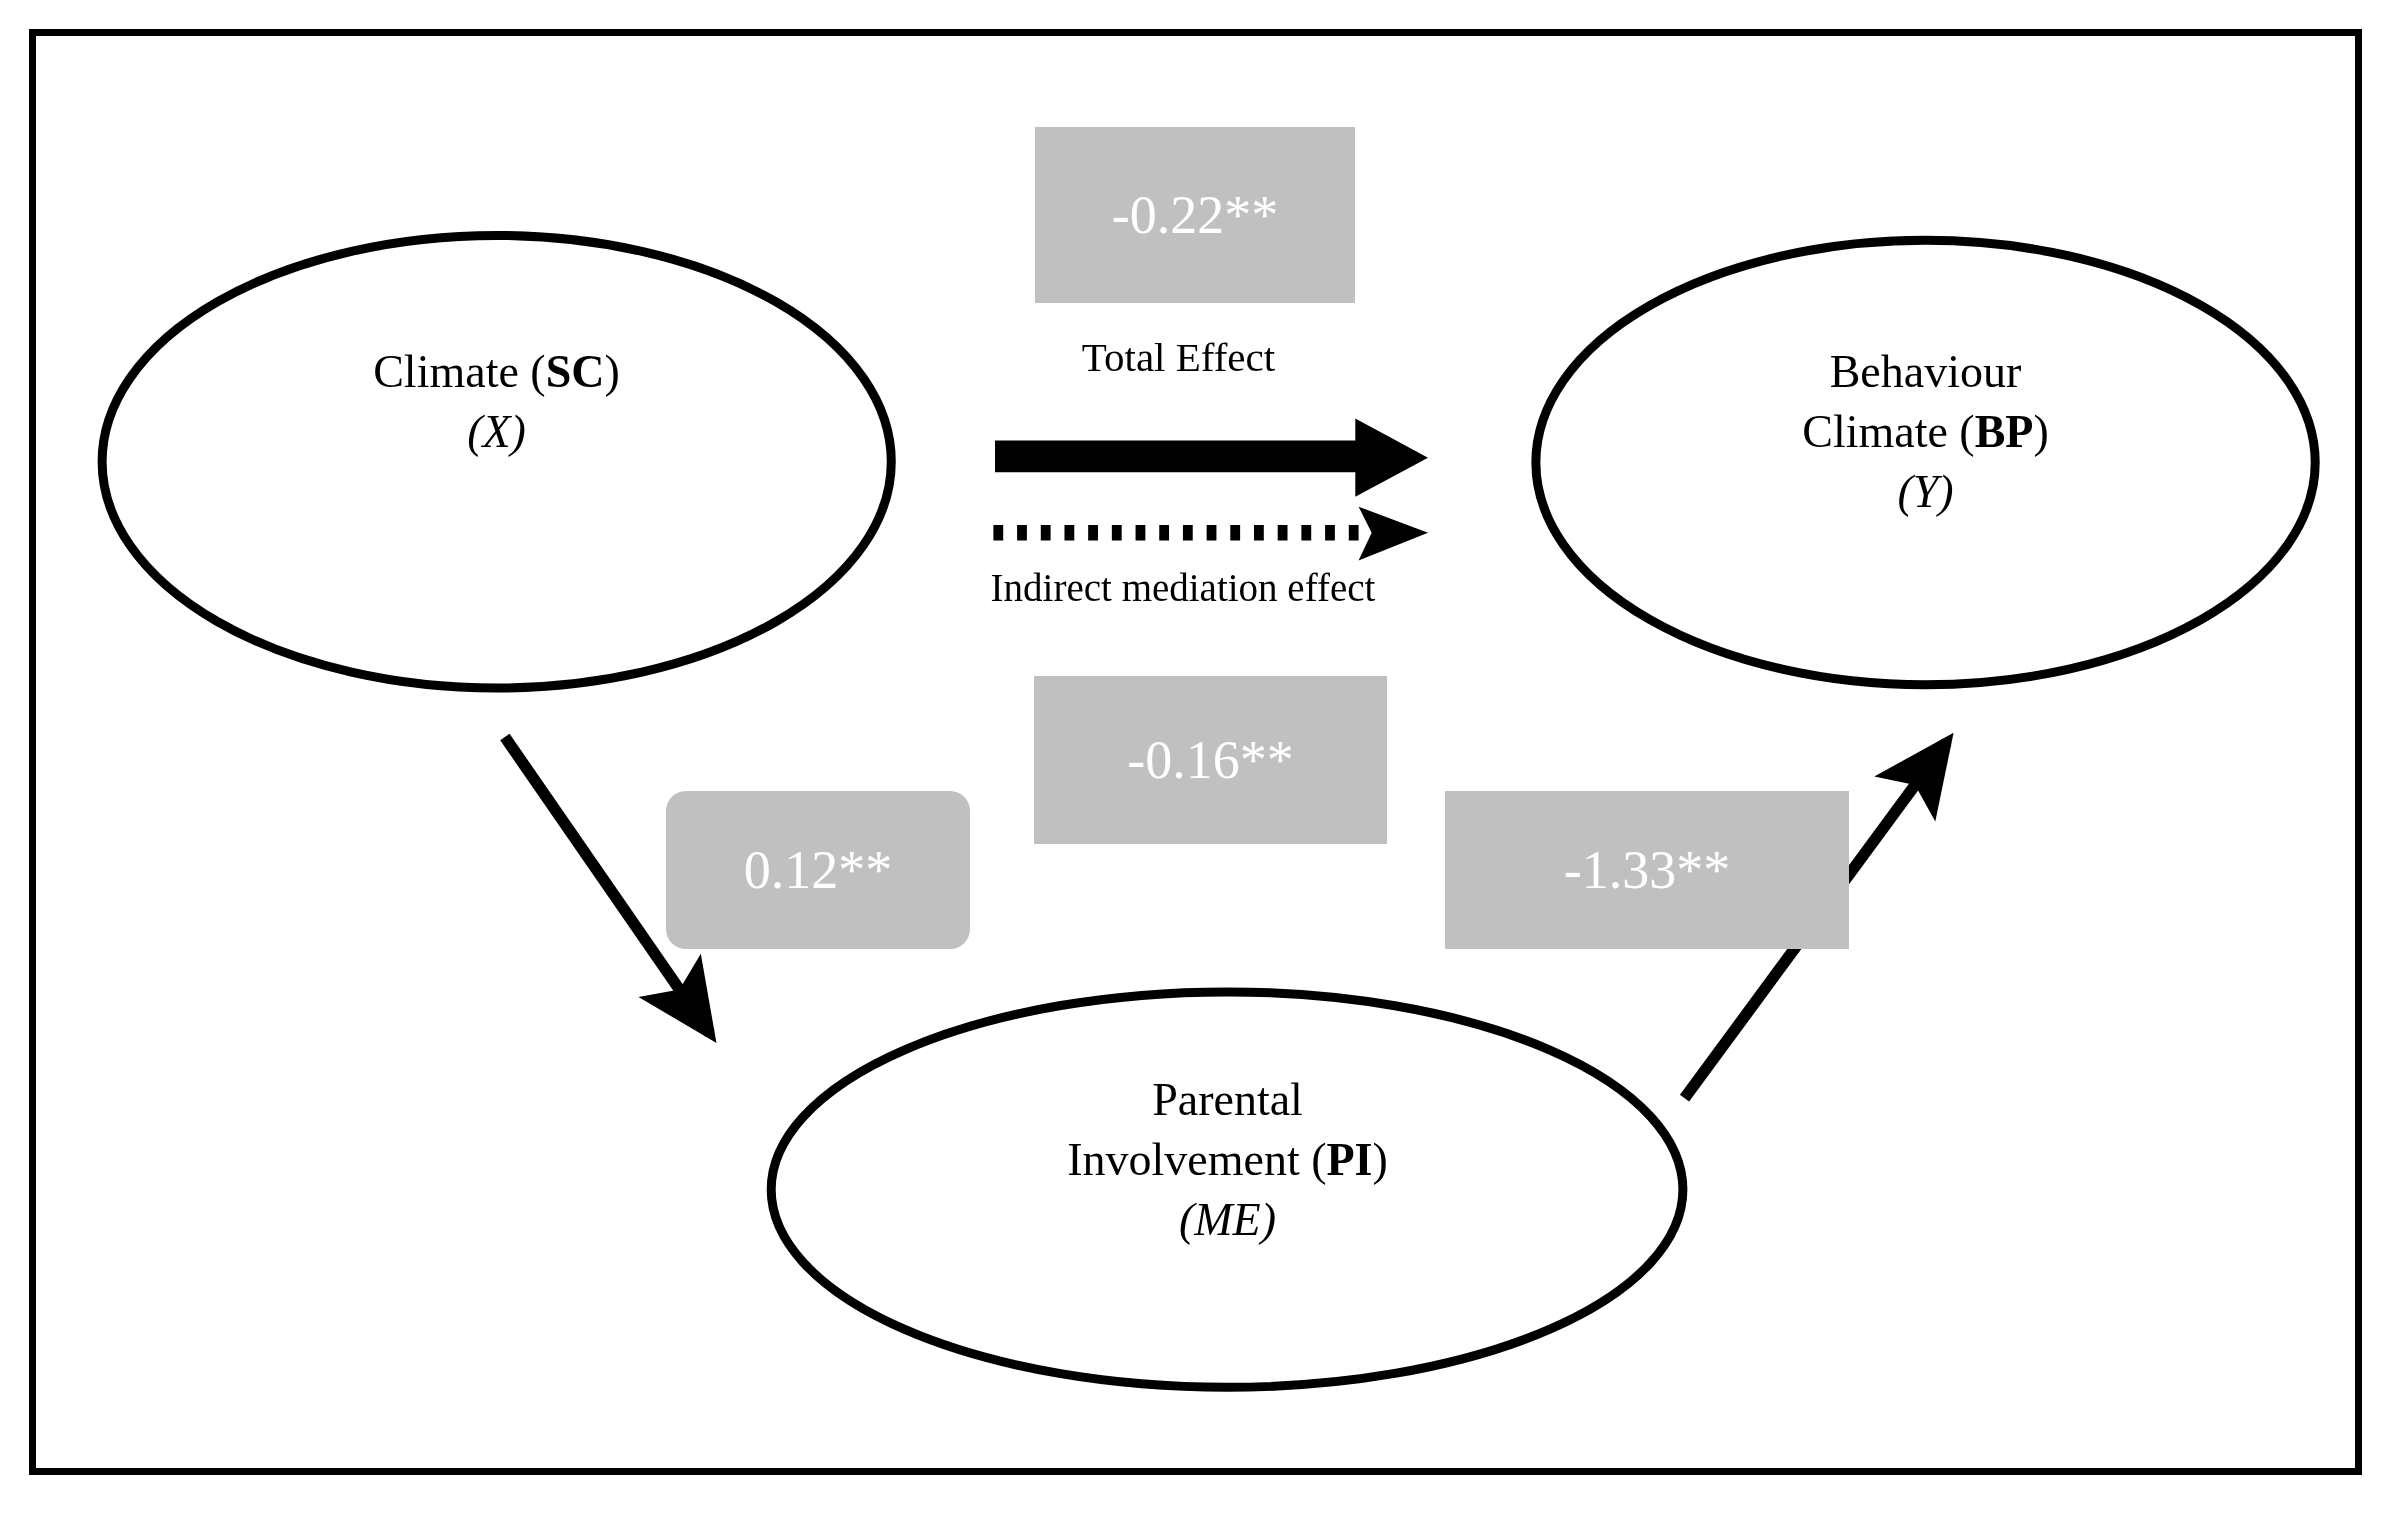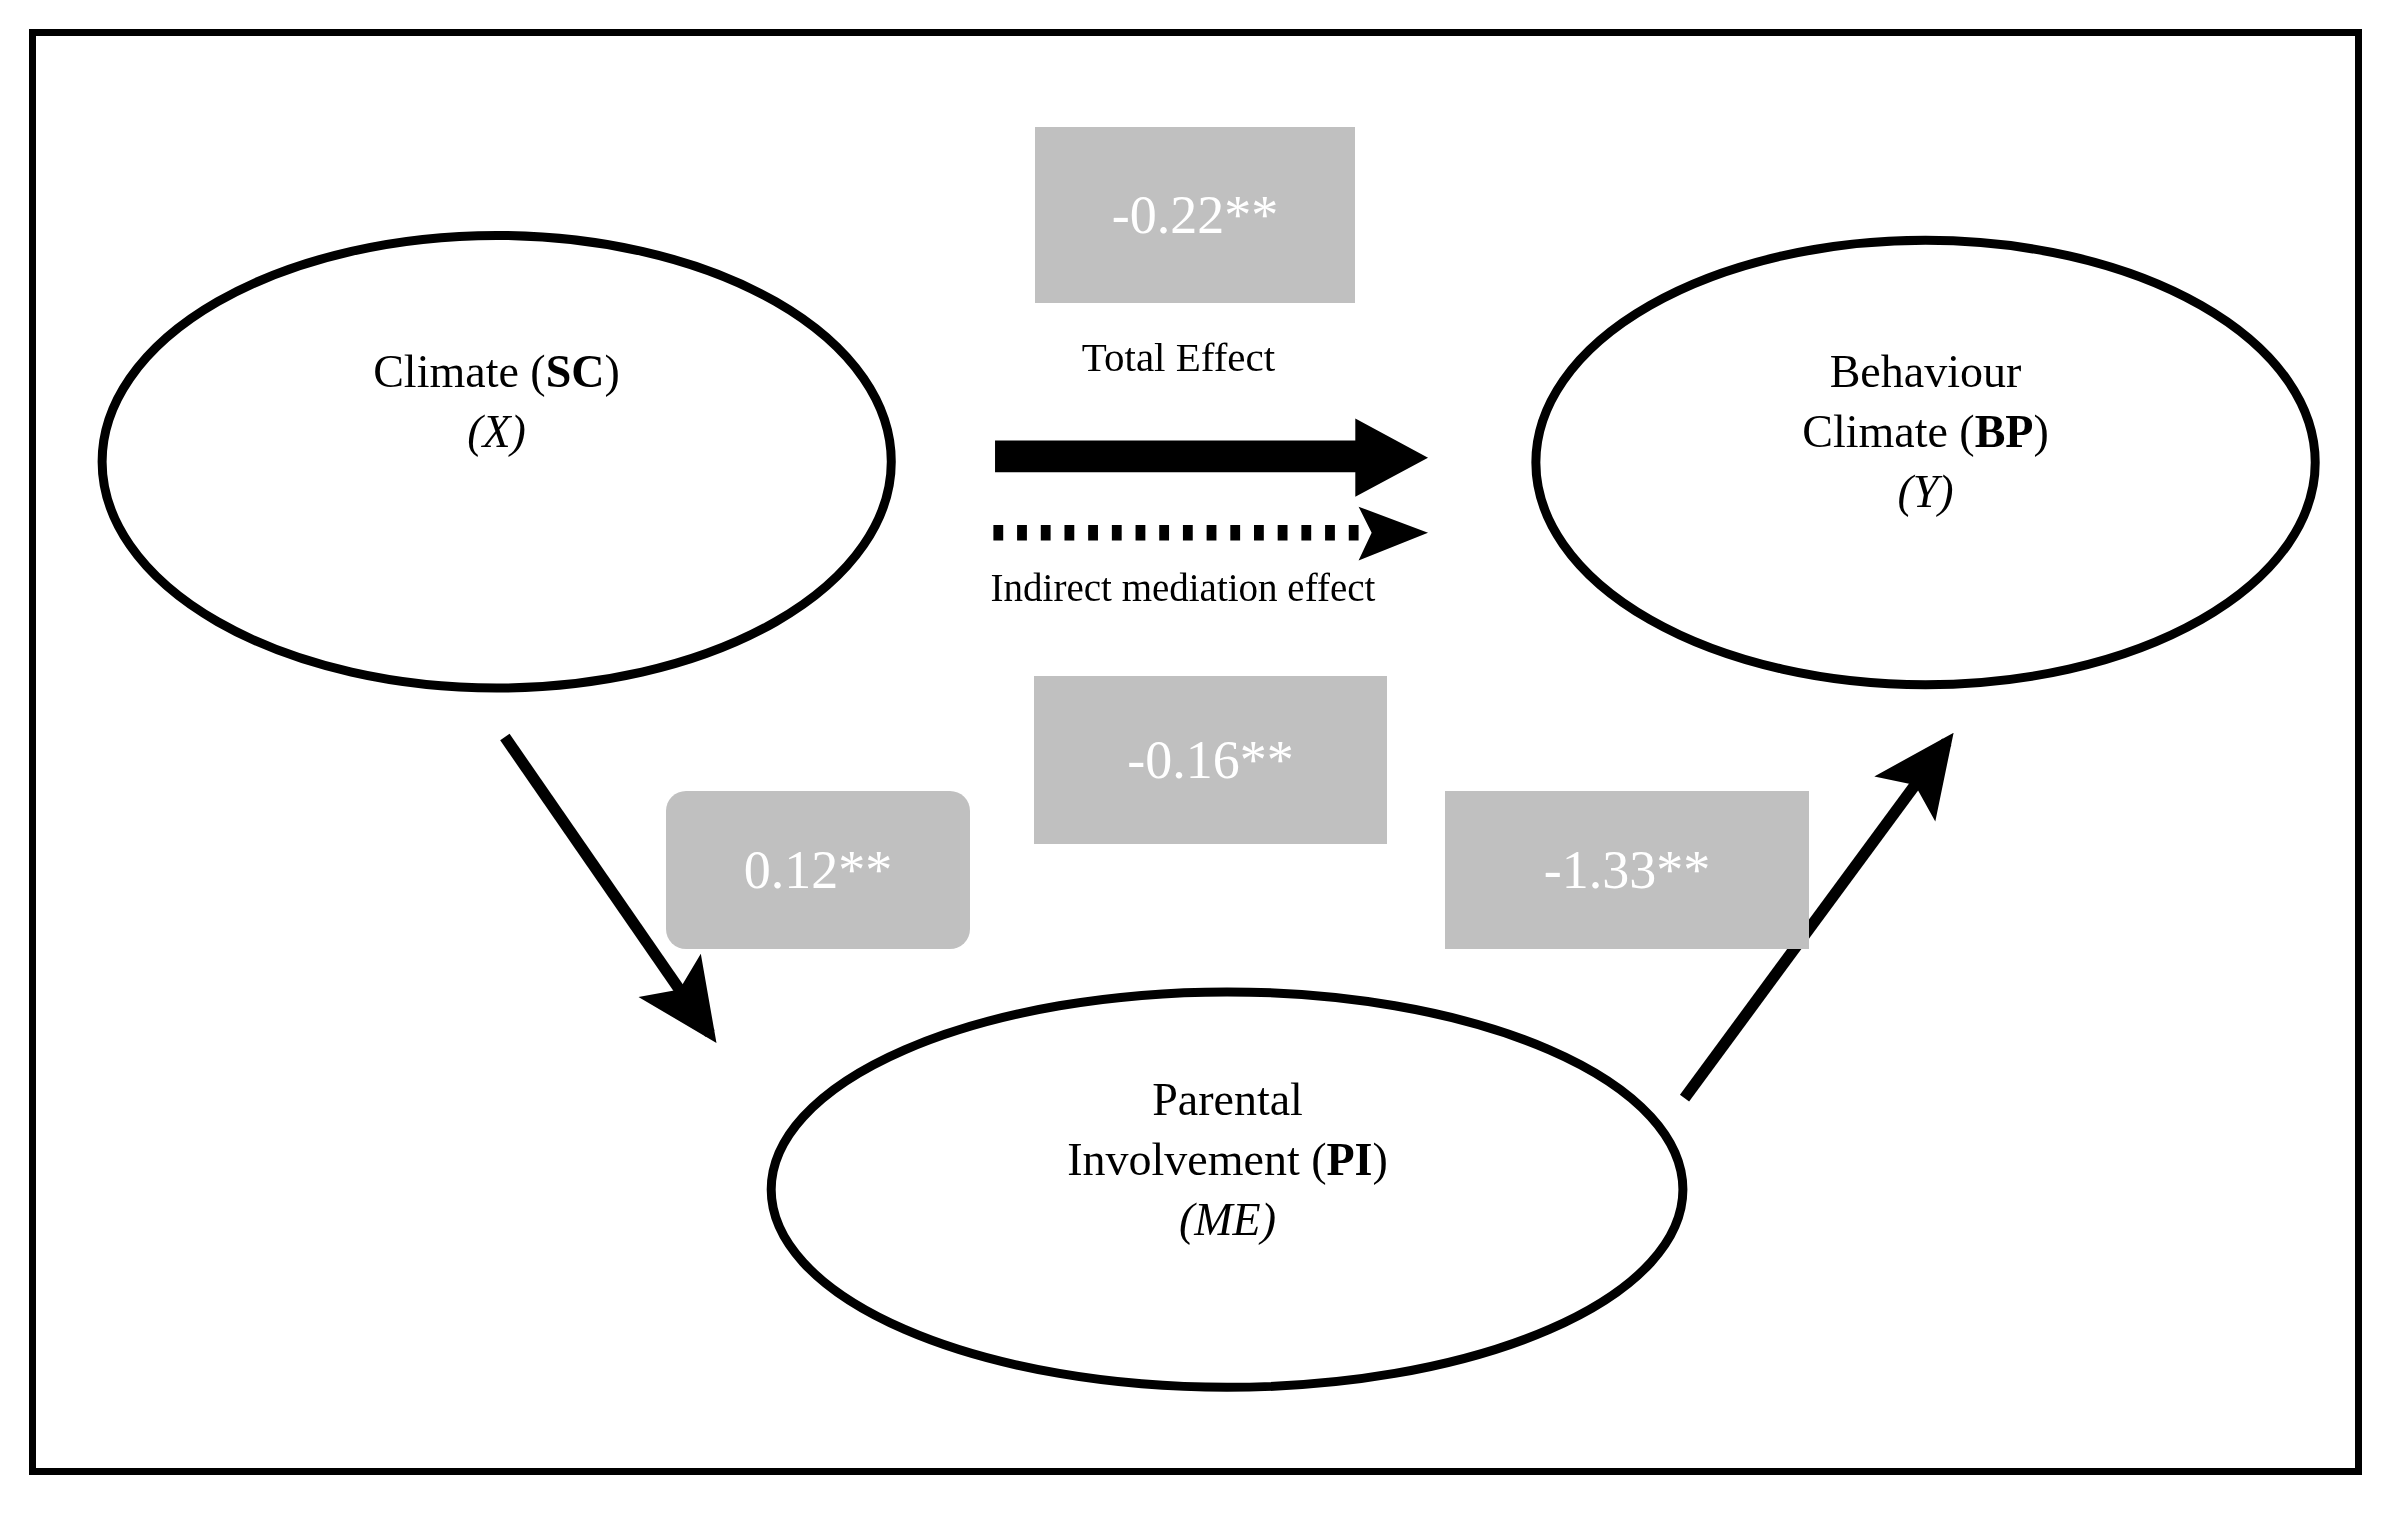--- a/index.html
+++ b/index.html
@@ -68,21 +68,21 @@
   </div>
 
   <div class="coefBox" style="left:1034px; top:676px; width:353px; height:168px;">
     <span class="coefVal">-0.16**</span>
   </div>
 
   <div class="coefBox" style="left:666px; top:791px; width:304px; height:158px;border-radius:20px;">
     <span class="coefVal">0.12**</span>
   </div>
 
-  <div class="coefBox" style="left:1445px; top:791px; width:364px; height:158px;">
+  <div class="coefBox" style="left:1445px; top:791px; width:404px; height:158px;">
     <span class="coefVal">-1.33**</span>
   </div>
 
   <div class="pathLabel" style="left:938px; top:565px; width:490px; font-size:39px;">Indirect mediation effect</div>
 
   <div class="pathLabel" style="left:1007px; top:333px; width:343px; font-size:41px;">Total Effect</div>
 
 </div>
 
 

